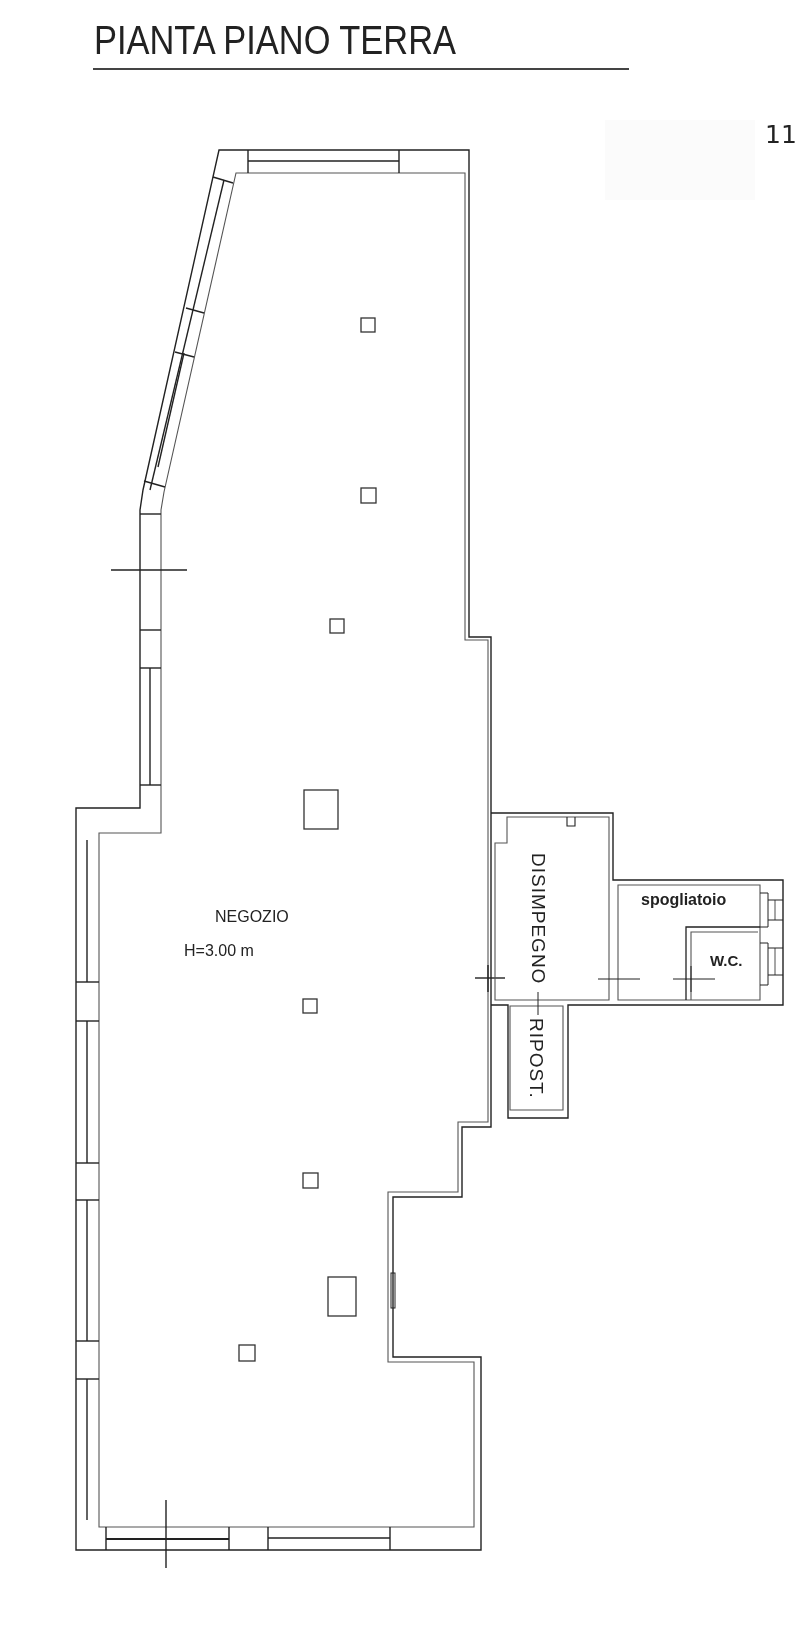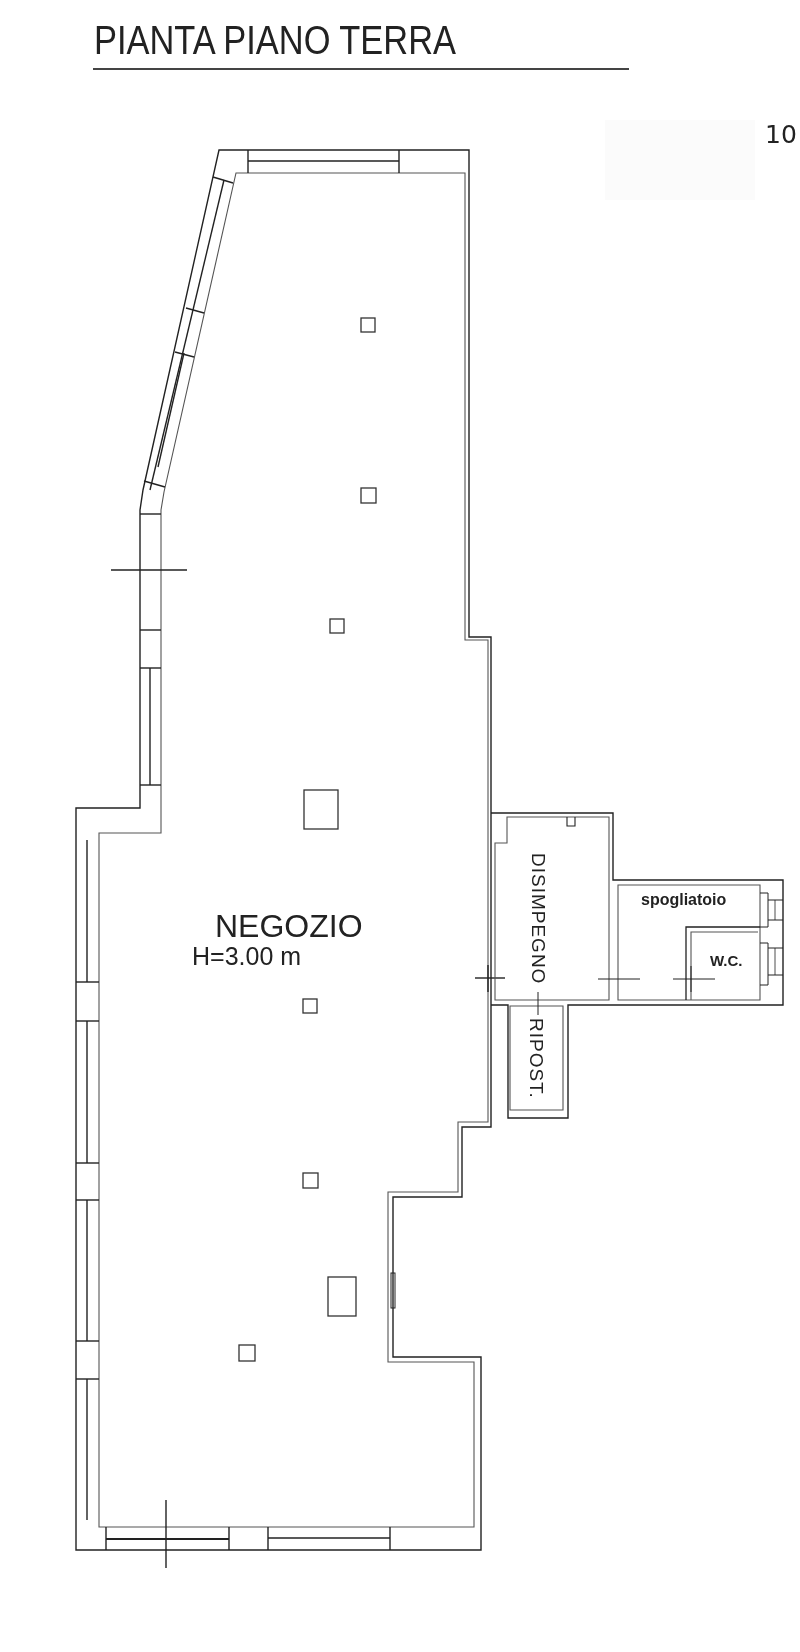--- a/index.html
+++ b/index.html
@@ -3,35 +3,35 @@
 <meta charset="utf-8">
 <style>
   html, body { margin:0; padding:0; background:#ffffff; }
   body { width:800px; height:1652px; position:relative; overflow:hidden; font-family:"Liberation Sans", sans-serif; }
   #plan { position:absolute; left:0; top:0; width:800px; height:1652px; }
   .title { position:absolute; left:94px; top:18px; font-size:40px; color:#222; letter-spacing:0px; font-family:"Liberation Sans", sans-serif; white-space:nowrap; transform:scaleX(0.86); transform-origin:left top; }
   .title-underline { position:absolute; left:93px; top:68px; width:536px; height:2px; background:#444; }
   .page-num { position:absolute; left:765px; top:120px; font-size:25px; color:#222; font-family:"DejaVu Sans", sans-serif; }
   .faded-box { position:absolute; left:605px; top:120px; width:150px; height:80px; background:#fbfbfb; }
   .lbl { position:absolute; color:#222; font-family:"Liberation Sans", sans-serif; white-space:nowrap; }
-  .room-main { left:215px; top:908px; font-size:32px; }
-  .room-height { left:192px; top:942px; font-size:25px; }
+  .room-main { left:215px; top:908px; font-size:16px; }
+  .room-height { left:184px; top:942px; font-size:16px; }
   .vert { writing-mode:vertical-rl; font-size:19px; letter-spacing:1px; }
   .room-dis { left:527px; top:853px; }
   .room-rip { left:525px; top:1018px; font-size:19px; }
   .room-spo { left:641px; top:891px; font-size:16px;font-weight:bold; }
   .room-wc { left:710px; top:952px; font-size:15px;font-weight:bold; }
 </style>
 </head>
 <body>
 
 <div class="faded-box"></div>
 <div class="title">PIANTA PIANO TERRA</div>
 <div class="title-underline"></div>
-<div class="page-num">10</div>
+<div class="page-num">11</div>
 
 <svg id="plan" viewBox="0 0 800 1652" xmlns="http://www.w3.org/2000/svg">
   <g fill="none" stroke="#222" stroke-width="1.4" stroke-linejoin="miter">
 
     <path d="M219,150 L469,150 L469,637 L491,637 L491,1127 L462,1127 L462,1197 L393,1197 L393,1357 L481,1357 L481,1550 L76,1550 L76,808 L140,808 L140,510 L143,490 L219,150 Z"></path>
 
     <path d="M236,173 L465,173 L465,640 L488,640 L488,1122 L458,1122 L458,1192 L388,1192 L388,1362 L474,1362 L474,1527 L99,1527 L99,833 L161,833 L161,510 L164,492 L236,173 Z" stroke="#555" stroke-width="1.1"></path>
 
     <line x1="248" y1="150" x2="248" y2="173"></line>
     <line x1="399" y1="150" x2="399" y2="173"></line>

